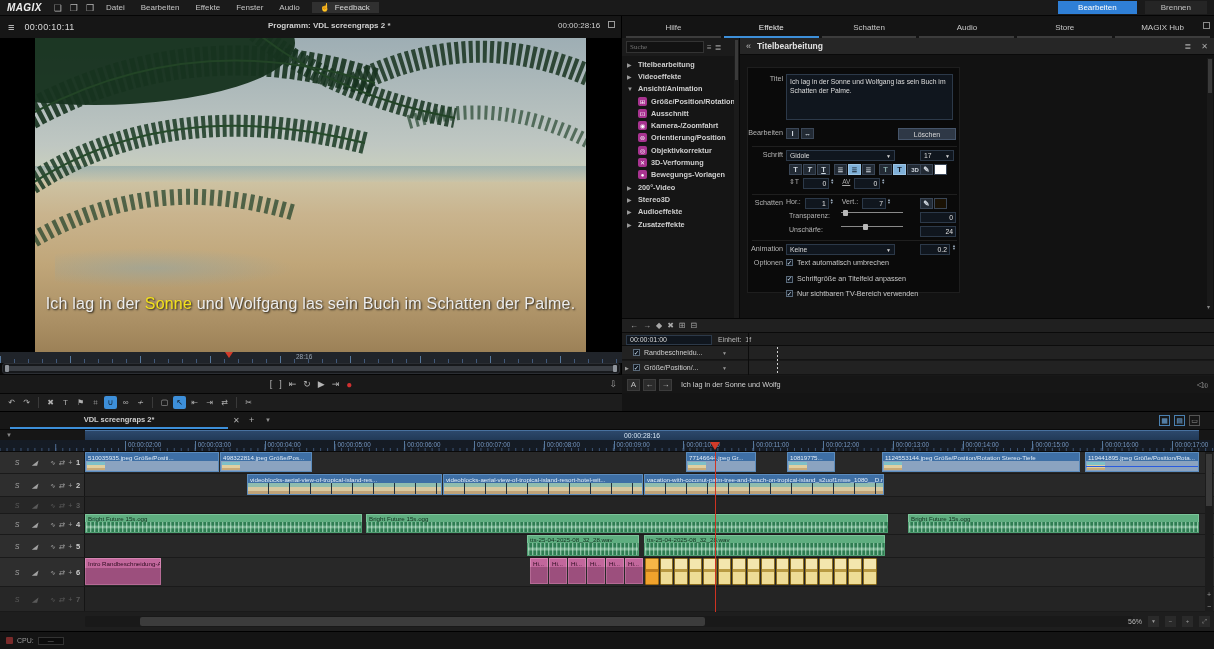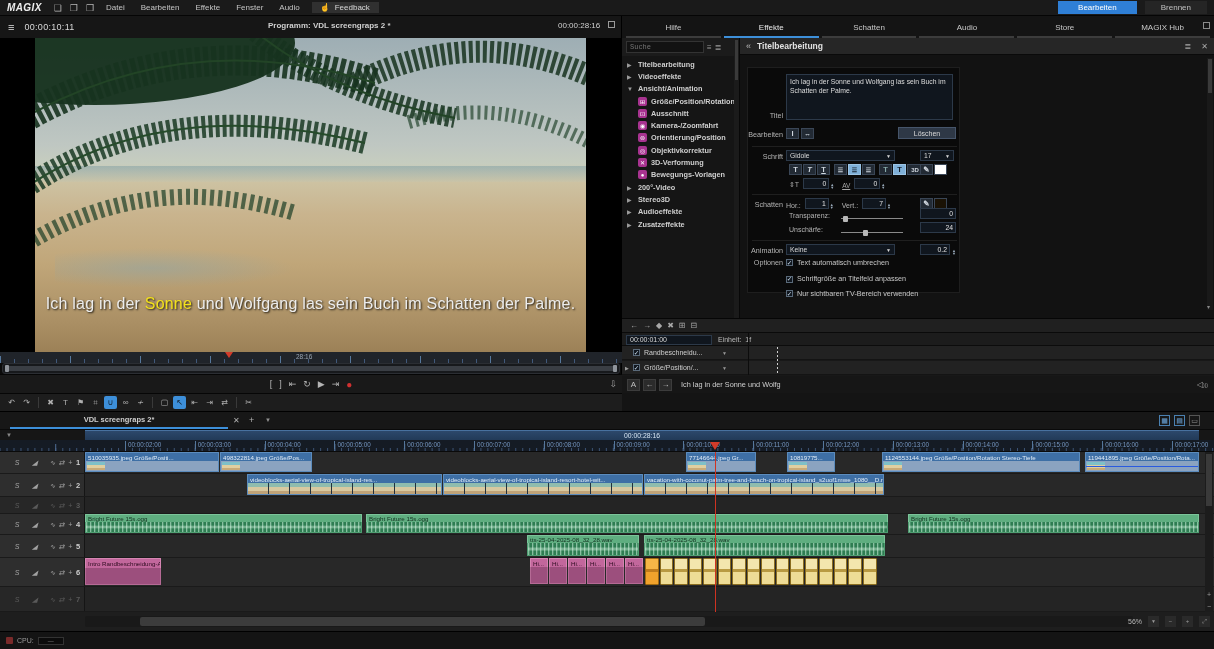--- a/index.html
+++ b/index.html
@@ -49,37 +49,37 @@
 .tool-sep{width:1px;height:11px;background:#3a3a3a;margin:0 3px}
 
 .tabs-row{height:22px;display:flex;align-items:flex-end;padding:0 4px;gap:3px;background:#141414;position:relative}
 .tab{flex:1;text-align:center;color:#c8c8c8;padding:3px 0 4px;border-bottom:2px solid #3c3c3c;font-size:8px}
 .tab.active{border-bottom-color:#3d8fd9;color:#e8e8e8}
 .undock{position:absolute;right:4px;top:6px;width:7px;height:7px;border:1px solid #8a8a8a}
 
 .panel-split{display:flex;height:280px}
 .fx-col{width:118px;background:#151515;position:relative;border-right:1px solid #080808}
 .search-row{display:flex;align-items:center;gap:3px;padding:3px 4px;background:#1b1b1b}
-.search-input{width:78px;height:12px;background:#121212;border:1px solid #333;color:#777;font-size:7px;padding:0 3px;font-family:Liberation Mono, monospace}
+.search-input{width:78px;height:12px;background:#121212;border:1px solid #333;color:#777;font-size:7px;padding:0 3px;font-family:Liberation Serif, serif}
 .s-ic{color:#9a9a9a;font-size:8px}
 .fx-tree{padding-top:2px}
 .fx-row{display:flex;align-items:center;height:12.3px;padding-left:5px;gap:4px}
 .fx-caret{width:7px;color:#9a9a9a;font-size:6px}
 .fx-sq{width:9px;height:9px;background:#a83390;border-radius:2px;color:#fff;font-size:6px;display:flex;align-items:center;justify-content:center}
 .fx-label{color:#cfcfcf;font-size:7.3px;font-weight:bold;white-space:nowrap}
 .fx-scroll{position:absolute;right:0;top:0;width:5px;height:100%;background:#1b1b1b}
 .fx-scroll i{position:absolute;left:1px;top:2px;width:3px;height:40px;background:#3a3a3a}
 
 .editor-col{flex:1;position:relative;background:#121212}
 .editor-head{height:17px;background:#262626;display:flex;align-items:center;padding:0 6px;gap:6px;border-bottom:1px solid #0a0a0a}
 .eh-back{color:#b8b8b8;font-size:9px}
 .eh-title{font-weight:bold;color:#e0e0e0;font-size:8.5px;flex:1}
 .eh-ic{color:#a8a8a8;font-size:8px;margin-left:4px}
 .te-panel{position:absolute;left:7px;top:29px;width:213px;height:226px;background:#0a0a0a;border:1px solid #1e1e1e}
-.te-row{position:absolute;left:0;width:100%;display:flex;align-items:flex-end}
+.te-row{position:absolute;left:0;width:100%;display:flex;align-items:flex-start}
 .te-lab{width:38px;text-align:right;padding-right:3px;color:#b4b4b4;font-size:7.2px;flex-shrink:0}
 .te-area{width:167px;height:46px;background:#10161e;border:1px solid #2c3949;color:#dcdcdc;font-size:6.8px;padding:2px 3px;line-height:1.35;overflow:hidden}
 .te-btn{background:#2e3846;border:1px solid #46556a;color:#d8d8d8;height:12px;display:flex;align-items:center;justify-content:center;font-size:7px}
 .te-select{background:#10161e;border:1px solid #2c3949;height:11px;color:#d8d8d8;font-size:6.8px;display:flex;align-items:center;padding:0 3px;justify-content:space-between}
 .te-num{background:#10161e;border:1px solid #2c3949;height:11px;color:#e0e0e0;font-size:6.8px;display:flex;align-items:center;justify-content:flex-end;padding:0 2px}
 .spin{display:flex;flex-direction:column;justify-content:center;color:#9ab;font-size:4px;line-height:3.2px;margin-left:1px}
 .tgl{width:13px;height:11px;background:#222a34;border:1px solid #3a4656;color:#cfd6de;display:flex;align-items:center;justify-content:center;font-size:7.5px;font-weight:bold}
 .tgl.active{background:#7fb0d8;color:#16202c;border-color:#9cc4e4}
 .slider{position:relative;height:1px;background:#8a8a8a}
 .slider i{position:absolute;top:-2.5px;width:5px;height:6px;background:#b8b8b8;border-radius:1px}

